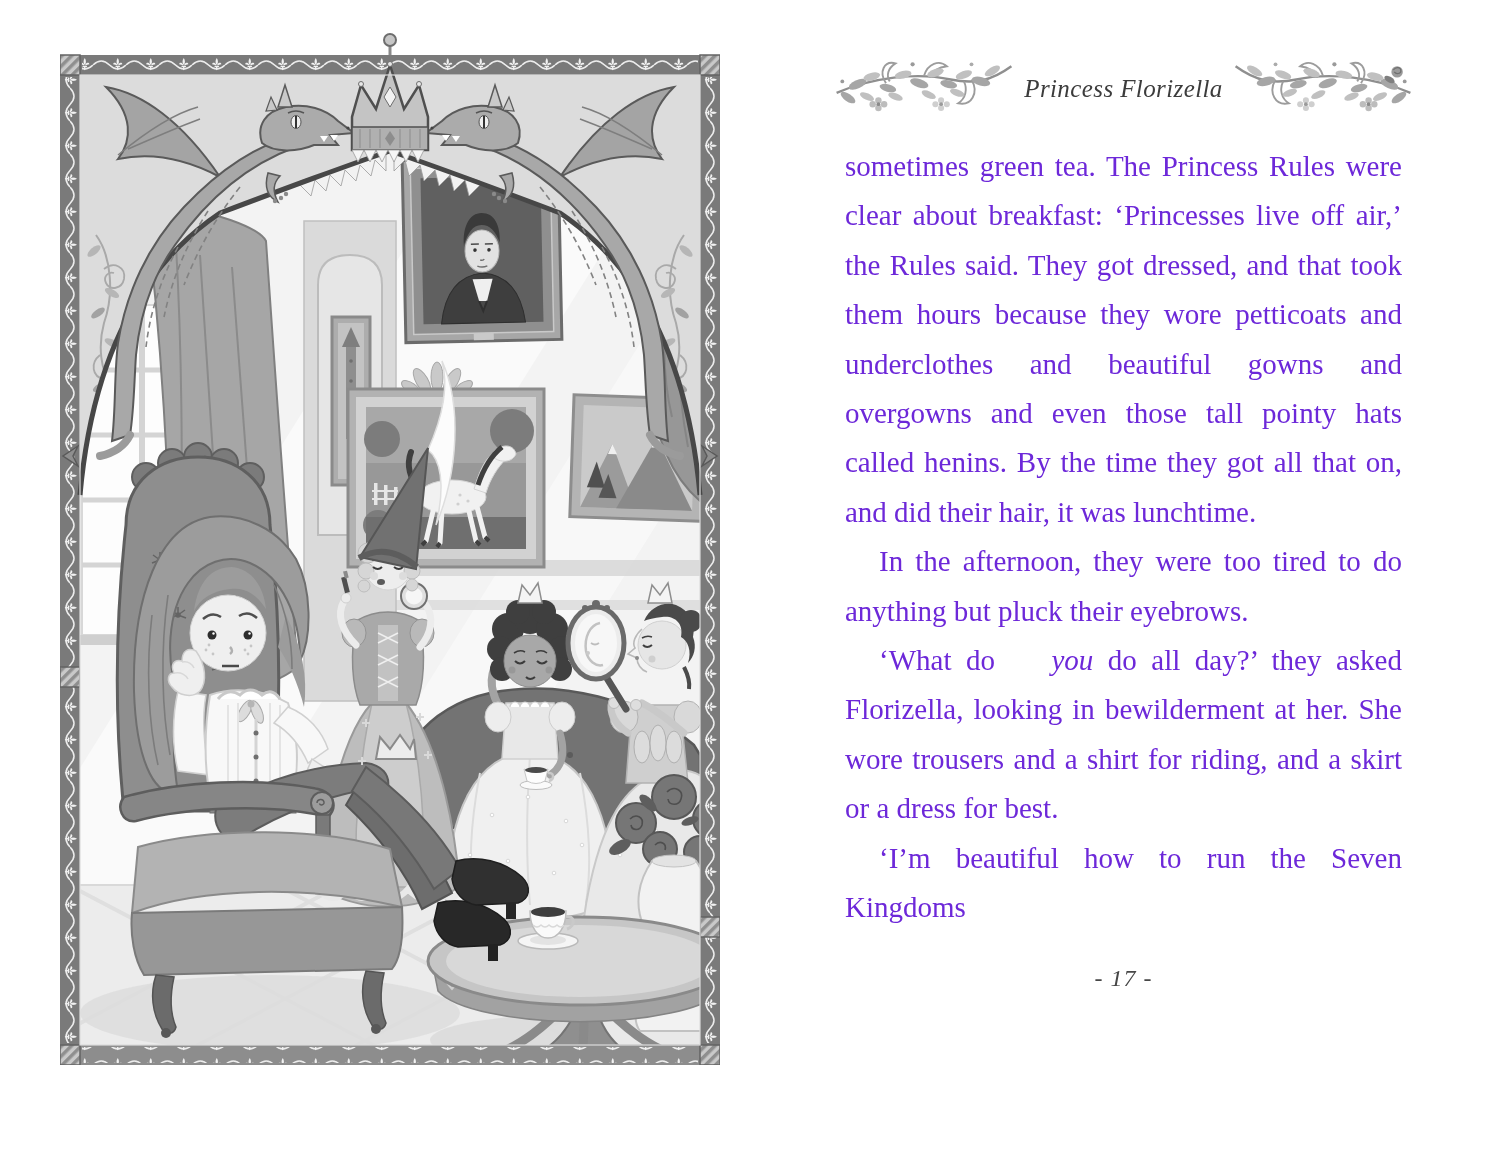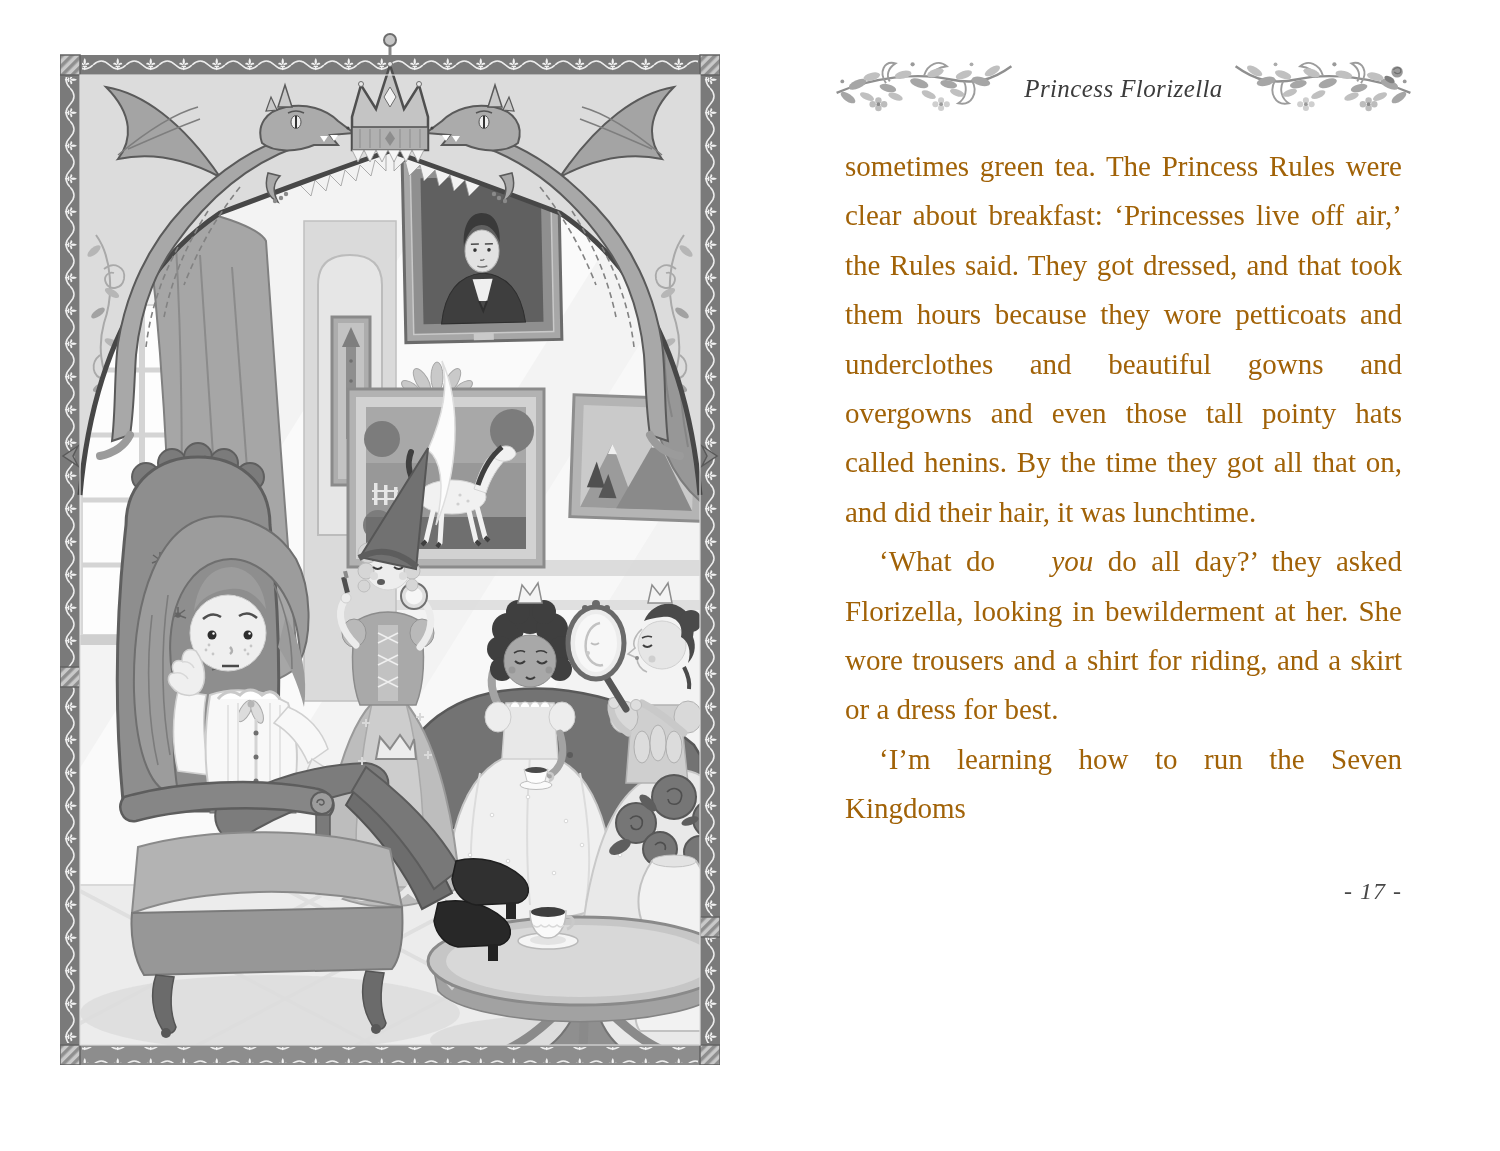--- a/index.html
+++ b/index.html
@@ -12,29 +12,29 @@
   .left-page{position:absolute;left:60px;top:25px;width:660px;height:1040px;margin:0;}
   .left-page svg{display:block;width:660px;height:1040px;}
   
   .right-page{position:absolute;left:845px;top:48px;width:557px;}
   .running-header{display:flex;align-items:center;justify-content:center;gap:4px;height:82px;}
   .running-header .orn{width:192px;height:76px;flex:0 0 auto;}
   .running-title{
     font-style:italic;font-size:25px;color:#3c3c3c;letter-spacing:.4px;white-space:nowrap;
   }
   .body-text{
-    margin-top:12px;font-size:29px;line-height:49.4px;color:#a16207;
+    margin-top:12px;font-size:29px;line-height:49.4px;color:#6d28d9;
     text-align:justify;text-justify:inter-word;
   }
   .body-text p{margin:0;}
   .body-text p.indent{text-indent:34px;}
   .body-text p.stretch{text-align-last:justify;word-spacing:-1.5px;}
   .body-text em{font-style:italic;margin-left:42px;}
   .page-number{
-    margin-top:44px;text-align:right;font-style:italic;font-size:24px;color:#474747;
+    margin-top:32px;text-align:center;font-style:italic;font-size:24px;color:#474747;
     letter-spacing:1px;
   }
 </style>
 </head>
 <body>
 
 <div class="spread">
 
   <figure class="left-page">
   <svg viewBox="0 -30 660 1040" aria-hidden="true">
@@ -624,20 +624,21 @@
         <g>
           <circle cx="178" cy="22" r="6" fill="#9a9a9a"></circle>
           <path d="M174,20 c3,-4 8,-3 8,1 c0,3 -5,4 -7,1" stroke="#6f6f6f" stroke-width="1.2" fill="none"></path>
           <ellipse cx="170" cy="30" rx="6" ry="3" fill="#7f7f7f" transform="rotate(30 170 30)"></ellipse>
         </g>
       </svg>
     </header>
 
     <div class="body-text">
         <p><span>sometimes green tea. The Princess Rules were clear about breakfast: ‘Princesses live off air,’ the Rules said. They got dressed, and that took them hours because they wore petticoats and underclothes and beautiful gowns and overgowns and even those tall pointy hats called henins. By the time they got all that on, and did their hair, it was lunchtime.</span></p>
+        <p class="indent"><span>In the afternoon, they were too tired to do anything but pluck their eyebrows.</span></p>
         <p class="indent"><span>‘What do </span><em>you</em><span> do all day?’ they asked Florizella, looking in bewilderment at her. She wore trousers and a shirt for riding, and a skirt or a dress for best.</span></p>
-        <p class="indent stretch"><span>‘I’m learning how to run the Seven Kingdoms</span></p>
+        <p class="indent stretch"><span>‘I’m beautiful how to run the Seven Kingdoms</span></p>
       </div>
 
     <div class="page-number">- 17 -</div>
   </section>
 
 </div>
 
 </body></html>

